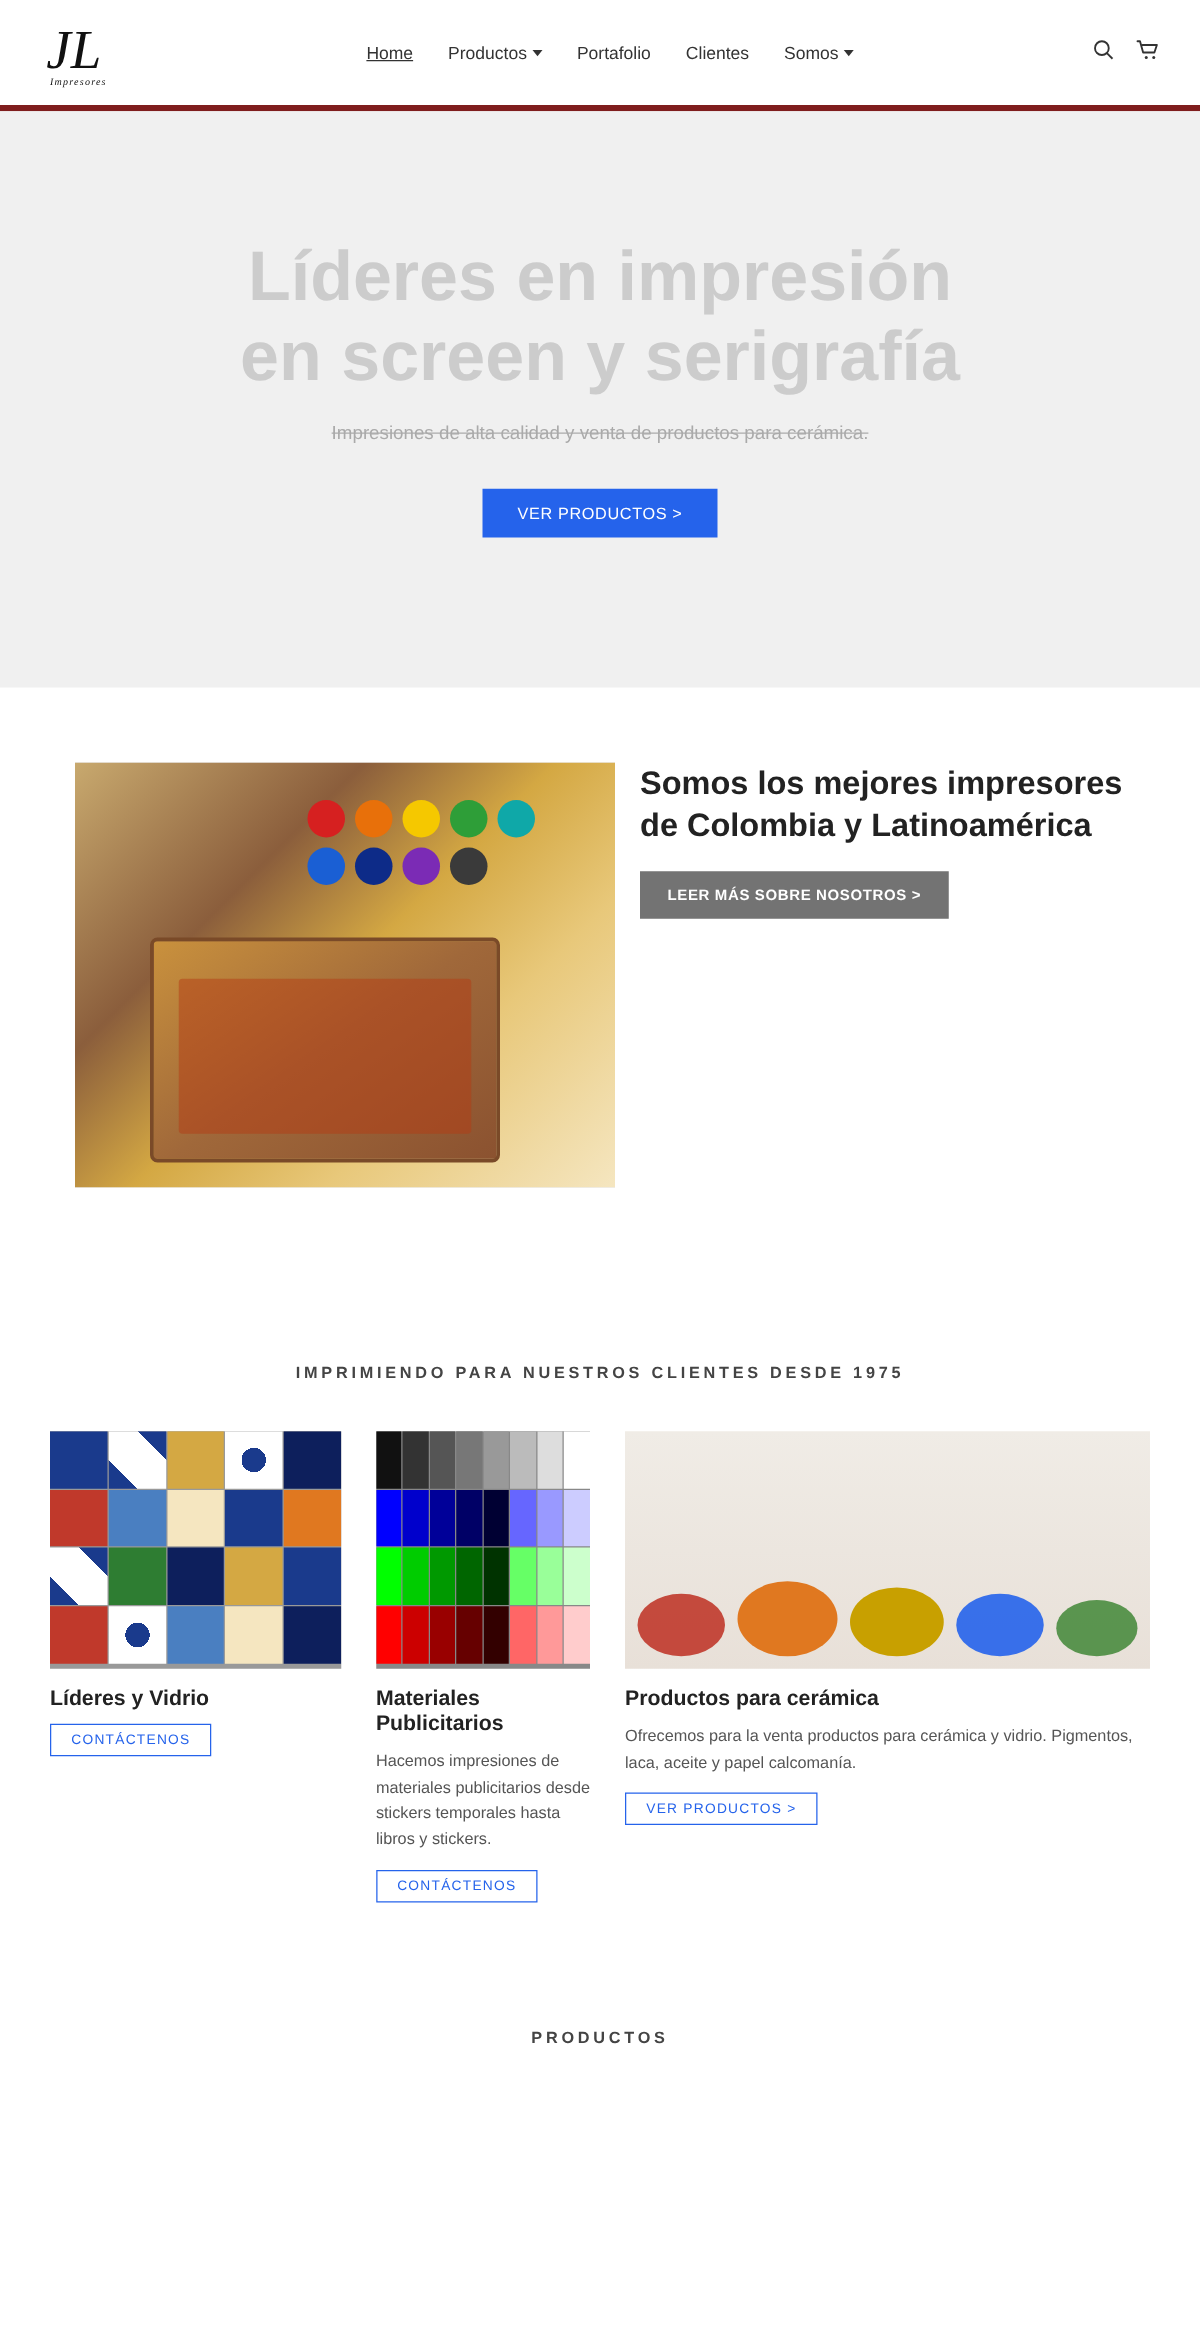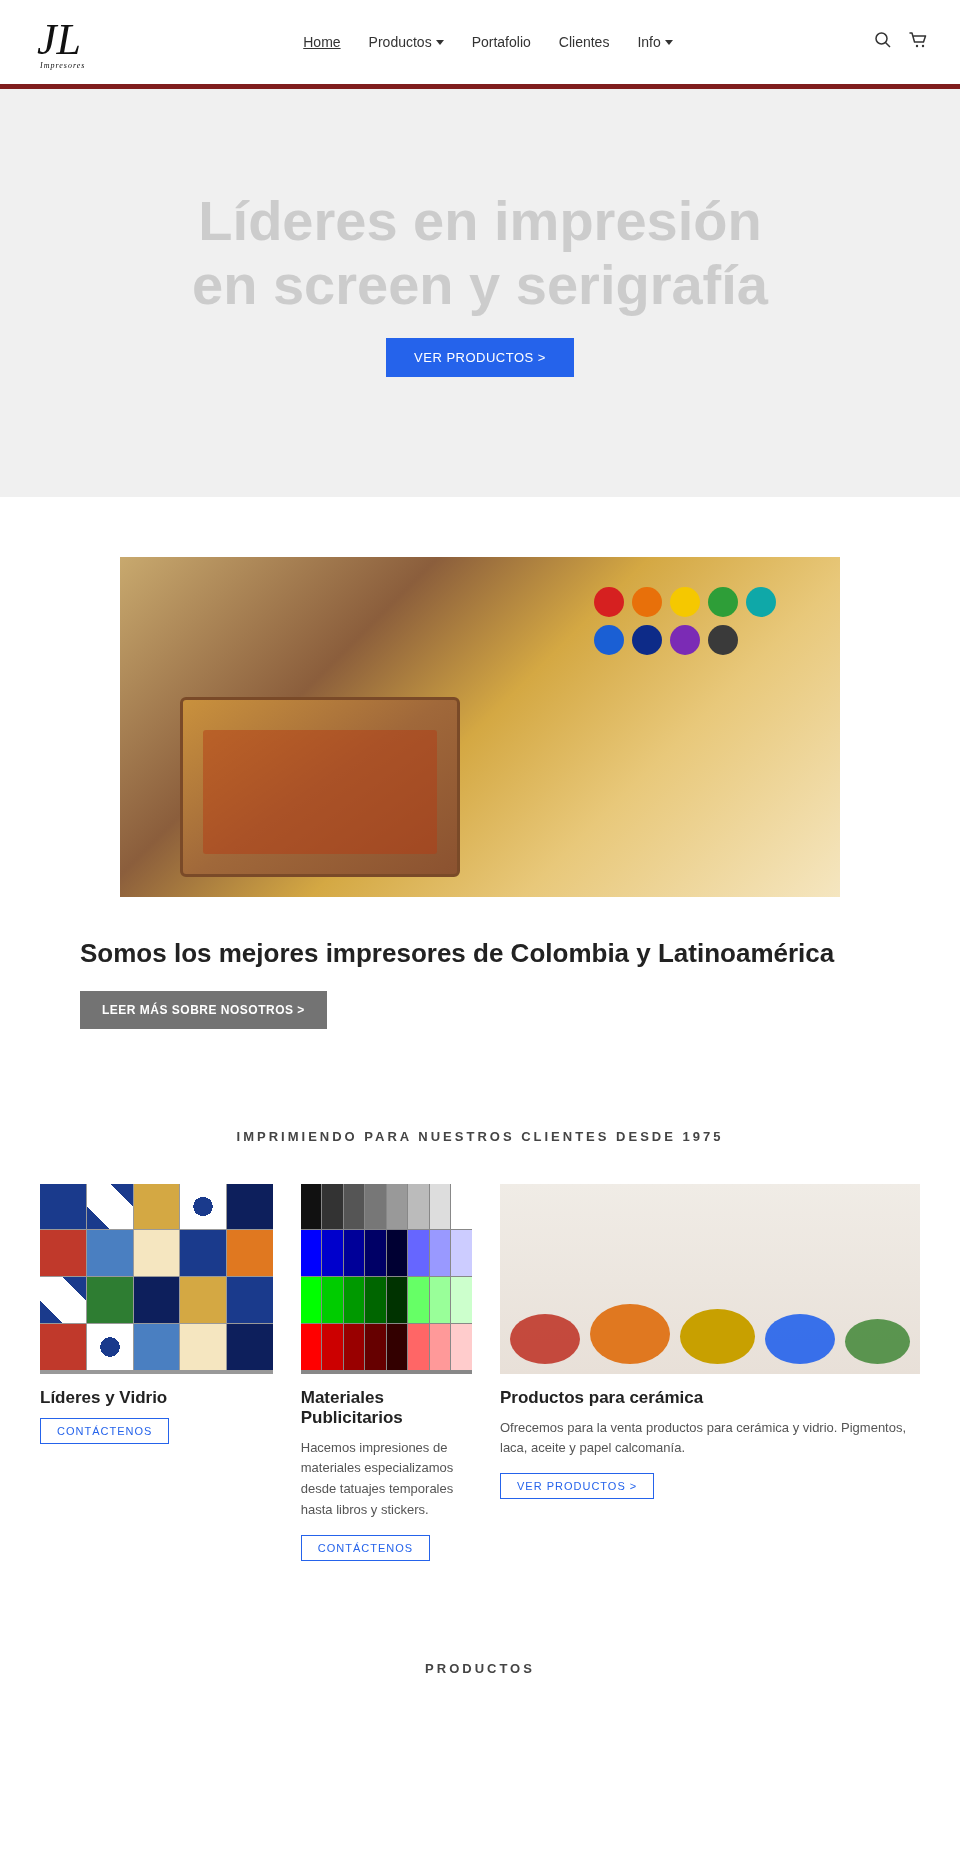--- a/index.html
+++ b/index.html
@@ -91,21 +91,20 @@
       font-size: 13px;
       letter-spacing: 0.5px;
       cursor: pointer;
       border: none;
     }
 
     
     .about-section {
       padding: 60px 60px 40px;
       display: flex;
-      flex-direction: column;
       align-items: flex-start;
     }
     .about-image-wrapper {
       width: 100%;
       max-width: 720px;
       margin: 0 auto 40px;
       height: 340px;
       background: #ddd;
       position: relative;
       overflow: hidden;
@@ -304,21 +303,21 @@
 
   <nav>
     <a href="#" class="active">Home</a>
     <span class="nav-dropdown">
       <span>Productos</span>
       <span class="chevron-down"></span>
     </span>
     <a href="#">Portafolio</a>
     <a href="#">Clientes</a>
     <span class="nav-dropdown">
-      <span>Info</span>
+      <span>Somos</span>
       <span class="chevron-down"></span>
     </span>
   </nav>
 
   <div class="header-icons">
     <button class="search-icon-btn">
       <svg width="18" height="18" viewBox="0 0 18 18" fill="none">
         <circle cx="7.5" cy="7.5" r="5.5" stroke="#333" stroke-width="1.5"></circle>
         <line x1="11.5" y1="11.5" x2="16" y2="16" stroke="#333" stroke-width="1.5"></line>
       </svg>
@@ -328,20 +327,21 @@
         <path d="M2 3h2l2.5 9h9l2-6H6" stroke="#333" stroke-width="1.5" stroke-linecap="round" stroke-linejoin="round"></path>
         <circle cx="9" cy="16" r="1.2" fill="#333"></circle>
         <circle cx="15" cy="16" r="1.2" fill="#333"></circle>
       </svg>
     </button>
   </div>
 </header>
 
 <section class="hero">
   <h1>Líderes en impresión en screen y serigrafía</h1>
+  <p>Impresiones de alta calidad y venta de productos para cerámica.</p>
   <button class="btn-primary">VER PRODUCTOS &gt;</button>
 </section>
 
 <section class="about-section">
   <div class="about-image-wrapper">
     <div class="screen-print-img">
 
       <div class="paint-dots">
         <div class="dot dot-red"></div>
         <div class="dot dot-orange"></div>
@@ -479,21 +479,21 @@
         <div style="background:#f50"></div>
           <div style="background:#e40"></div>
           <div style="background:#d30"></div>
           <div style="background:#c20"></div>
           <div style="background:#b10"></div>
           <div style="background:#a00"></div>
           <div style="background:#fe8"></div>
           <div style="background:#ffd"></div>
       </div>
       <h3>Materiales Publicitarios</h3>
-      <p>Hacemos impresiones de materiales especializamos desde tatuajes temporales hasta libros y stickers.</p>
+      <p>Hacemos impresiones de materiales publicitarios desde stickers temporales hasta libros y stickers.</p>
       <button class="btn-outline">CONTÁCTENOS</button>
     </div>
 
     <div class="service-card">
       <div class="service-img img-pigments" style="background: linear-gradient(to bottom, #f0ece6 0%, #e8e0d8 100%); display:flex; align-items:flex-end; justify-content:center; gap:10px; padding:20px 10px 10px;">
 
         <div style="background:#c0392b; width:70px; height:50px; border-radius:50%; opacity:0.9;"></div>
         <div style="background:#e07820; width:80px; height:60px; border-radius:50%;"></div>
         <div style="background:#c8a000; width:75px; height:55px; border-radius:50%;"></div>
         <div style="background:#2563eb; width:70px; height:50px; border-radius:50%; opacity:0.9;"></div>

